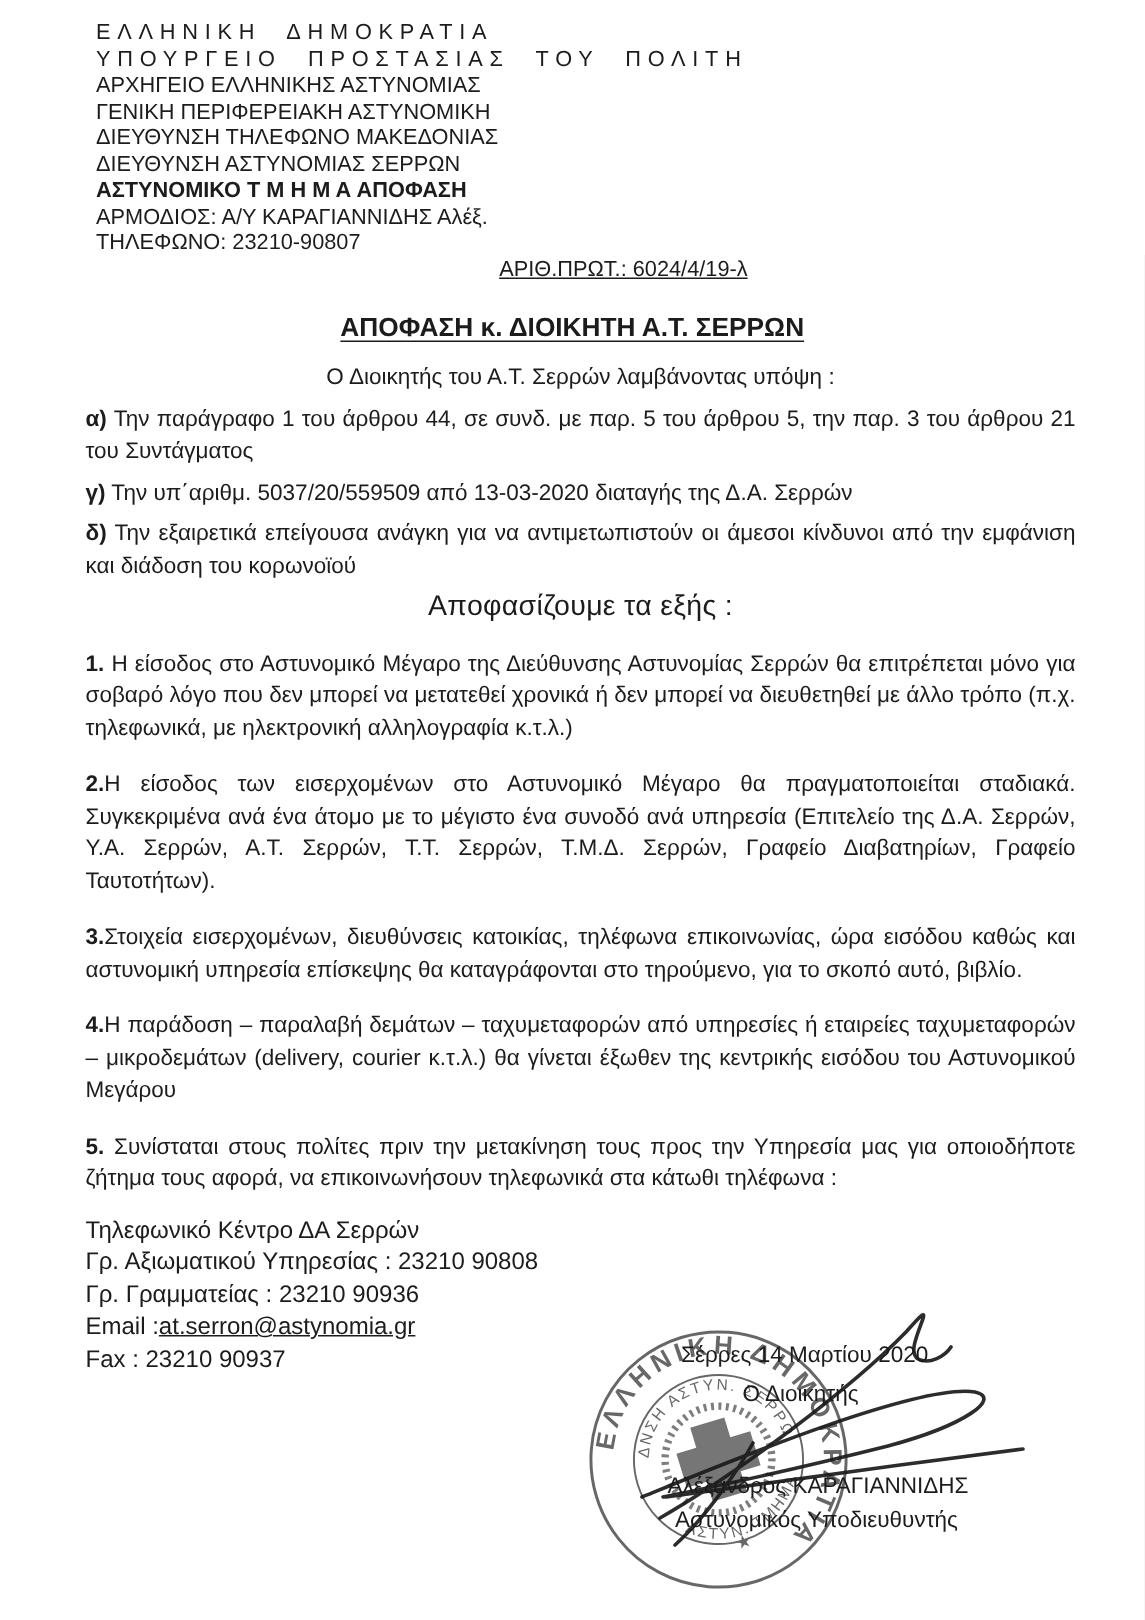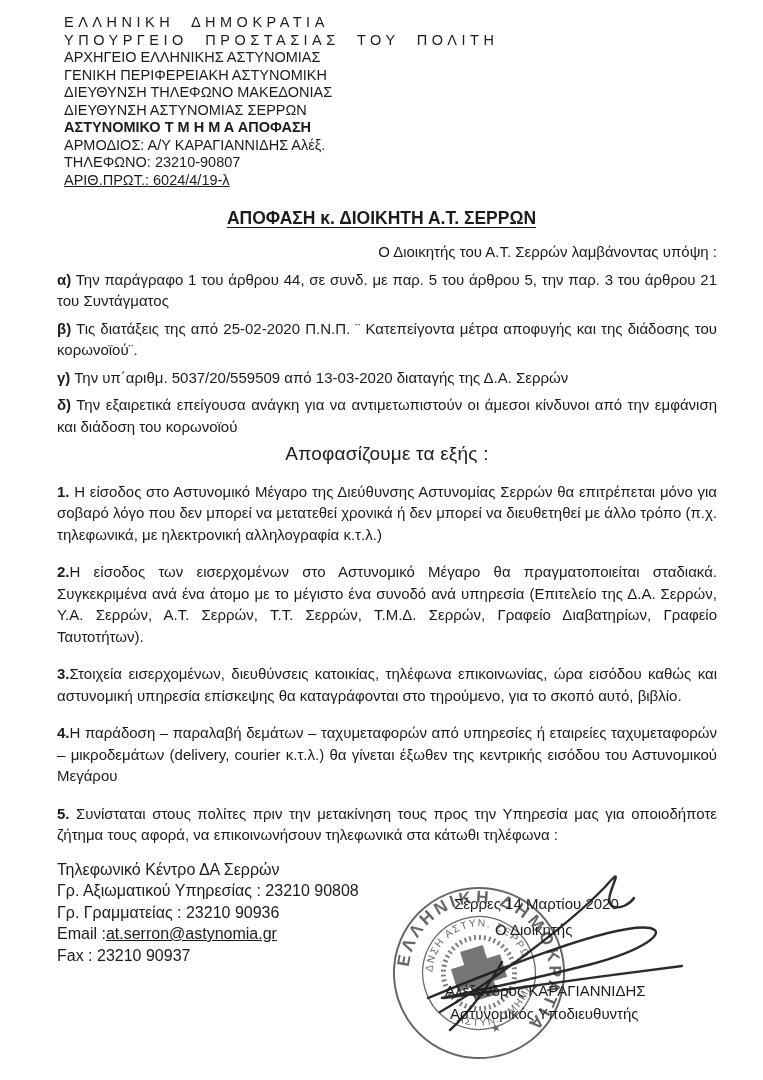--- a/index.html
+++ b/index.html
@@ -5,31 +5,31 @@
   html,body{margin:0;padding:0;}
   body{background:#e8e8e8;font-family:"Liberation Sans","DejaVu Sans",sans-serif;}
   .page{
     position:relative;width:763px;height:1080px;background:#ffffff;
     margin:0 auto;overflow:hidden;color:#1c1c1c;
   }
   
   .header{position:absolute;left:64px;top:14px;font-size:14.5px;line-height:17.5px;white-space:nowrap;}
   .header .spread{letter-spacing:4.5px;word-spacing:9px;}
   .header .bold{font-weight:bold;}
-  .header .underl{text-decoration:underline;}
+  .header .underl{text-decoration:underline;text-align:right;}
   
   .doc-title{
     position:absolute;top:208px;left:0;width:100%;text-align:center;
     font-size:17.5px;font-weight:bold;
   }
   .doc-title span{text-decoration:underline;text-underline-offset:3px;}
   
   .body{position:absolute;left:57px;top:241px;width:660px;font-size:15px;line-height:21.5px;}
   .body p{margin:0 0 6px 0;text-align:justify;}
-  .body p.nojust{text-align:right;}
+  .body p.nojust{text-align:center;}
   .marker{font-weight:bold;}
   .decision-heading{
     font-size:19px;text-align:center !important;margin:2px 0 9px 0 !important;
     font-weight:500;letter-spacing:.2px;
   }
   .decisions p{margin:16px 0 9px 0;}
   .decisions p.last{margin-bottom:13px;}
   
   .contacts{font-size:16px;line-height:21.5px;}
   .contacts div{white-space:nowrap;}
@@ -66,21 +66,20 @@
 
   <div class="doc-title">
     <span>ΑΠΟΦΑΣΗ κ. ΔΙΟΙΚΗΤΗ Α.Τ. ΣΕΡΡΩΝ</span>
   </div>
 
   <div class="body">
 
     <p class="nojust">Ο Διοικητής του Α.Τ. Σερρών λαμβάνοντας υπόψη :</p>
 
     <p><span class="marker">α)</span><span> Την παράγραφο 1 του άρθρου 44, σε συνδ. με παρ. 5 του άρθρου 5, την παρ. 3 του άρθρου 21 του Συντάγματος</span></p>
-    <p><span class="marker">β)</span><span> Τις διατάξεις της από 25-02-2020 Π.Ν.Π. ¨ Κατεπείγοντα μέτρα αποφυγής και της διάδοσης του κορωνοϊού¨.</span></p>
     <p><span class="marker">γ)</span><span> Την υπ΄αριθμ. 5037/20/559509 από 13-03-2020 διαταγής της Δ.Α. Σερρών</span></p>
     <p><span class="marker">δ)</span><span> Την εξαιρετικά επείγουσα ανάγκη για να αντιμετωπιστούν οι άμεσοι κίνδυνοι από την εμφάνιση και διάδοση του κορωνοϊού</span></p>
 
     <p class="decision-heading">Αποφασίζουμε τα εξής :</p>
 
     <div class="decisions">
       <p><span class="marker">1.</span><span> Η είσοδος στο Αστυνομικό Μέγαρο της Διεύθυνσης Αστυνομίας Σερρών θα επιτρέπεται μόνο για σοβαρό λόγο που δεν μπορεί να μετατεθεί χρονικά ή δεν μπορεί να διευθετηθεί με άλλο τρόπο (π.χ. τηλεφωνικά, με ηλεκτρονική αλληλογραφία κ.τ.λ.)</span></p>
       <p><span class="marker">2.</span><span>Η είσοδος των εισερχομένων στο Αστυνομικό Μέγαρο θα πραγματοποιείται σταδιακά. Συγκεκριμένα ανά ένα άτομο με το μέγιστο ένα συνοδό ανά υπηρεσία (Επιτελείο της Δ.Α. Σερρών, Υ.Α. Σερρών, Α.Τ. Σερρών, Τ.Τ. Σερρών, Τ.Μ.Δ. Σερρών, Γραφείο Διαβατηρίων, Γραφείο Ταυτοτήτων).</span></p>
       <p><span class="marker">3.</span><span>Στοιχεία εισερχομένων, διευθύνσεις κατοικίας, τηλέφωνα επικοινωνίας, ώρα εισόδου καθώς και αστυνομική υπηρεσία επίσκεψης θα καταγράφονται στο τηρούμενο, για το σκοπό αυτό, βιβλίο.</span></p>
       <p><span class="marker">4.</span><span>Η παράδοση – παραλαβή δεμάτων – ταχυμεταφορών από υπηρεσίες ή εταιρείες ταχυμεταφορών – μικροδεμάτων (delivery, courier κ.τ.λ.) θα γίνεται έξωθεν της κεντρικής εισόδου του Αστυνομικού  Μεγάρου</span></p>

